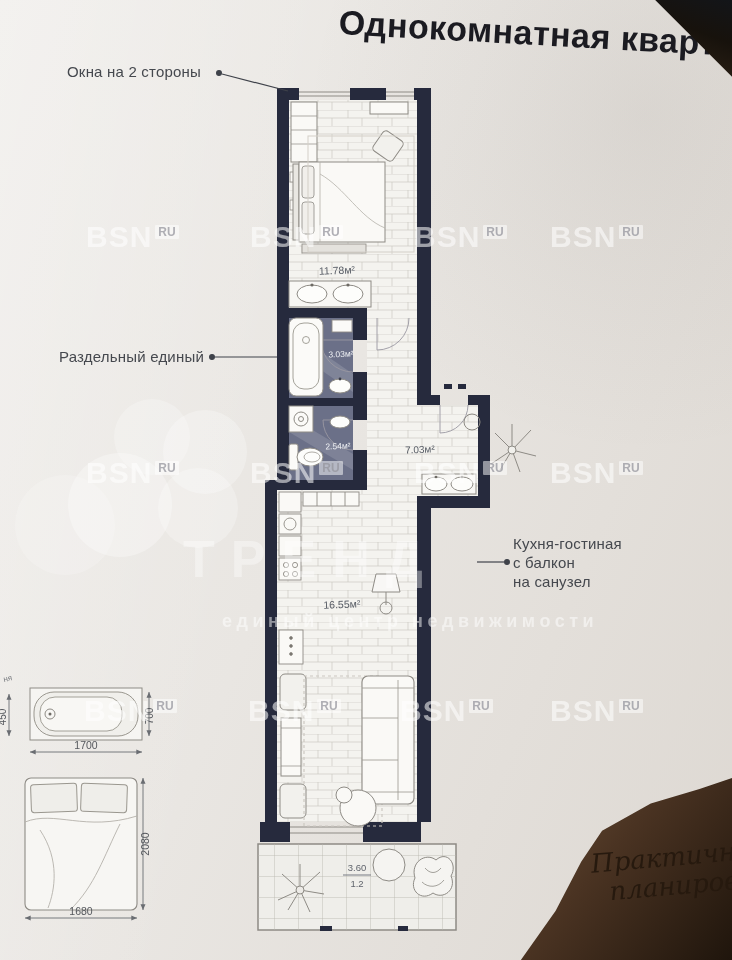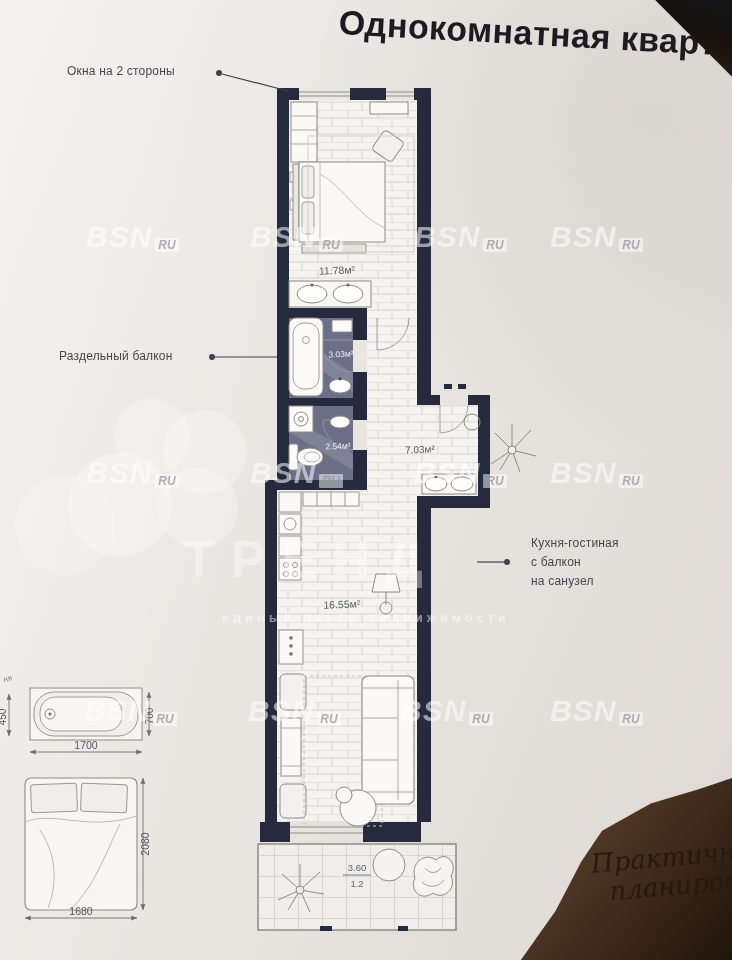--- a/index.html
+++ b/index.html
@@ -4,29 +4,29 @@
 <style>
   html,body{margin:0;padding:0;}
   body{width:732px;height:960px;position:relative;overflow:hidden;
        font-family:"Liberation Sans",sans-serif;
        background:linear-gradient(112deg,#f0eeeb 0%,#e9e6e2 45%,#ddd8d2 100%);}
   .sheen{position:absolute;inset:0;pointer-events:none;
        background:linear-gradient(100deg,rgba(255,255,255,.22),rgba(255,255,255,0) 38%),
                   radial-gradient(circle at 88% 12%,rgba(60,50,40,.07),rgba(0,0,0,0) 32%);}
   #title{position:absolute;left:340px;top:3px;font-size:34px;font-weight:700;color:#1b1b21;
        transform:rotate(3.2deg);transform-origin:left top;white-space:nowrap;letter-spacing:.5px;}
-  .callout{position:absolute;font-size:12px;color:#45484e;letter-spacing:.2px;line-height:19px;}
+  .callout{position:absolute;font-size:15px;color:#45484e;letter-spacing:.2px;line-height:19px;}
   #plan-svg,#furn-svg,#leader-svg{position:absolute;}
-  .wm{position:absolute;display:flex;align-items:flex-end;font-weight:700;font-size:30px;
-      color:rgba(255,255,255,.55);letter-spacing:1px;line-height:1;pointer-events:none;font-style:italic;}
+  .wm{position:absolute;display:flex;align-items:flex-start;font-weight:700;font-size:30px;
+      color:rgba(255,255,255,.55);letter-spacing:1px;line-height:1;pointer-events:none;}
   .wm .tld{font-size:12px;font-weight:700;background:rgba(255,255,255,.5);color:rgba(150,150,158,.75);
       padding:1px 3px;margin:3px 0 0 3px;border-radius:1px;letter-spacing:0;}
   #wm-big{position:absolute;left:183px;top:529px;font-size:52px;font-weight:700;letter-spacing:16px;
       color:rgba(255,255,255,.38);pointer-events:none;}
-  #wm-slogan{position:absolute;left:222px;top:611px;font-size:12px;font-weight:700;letter-spacing:4.5px;
+  #wm-slogan{position:absolute;left:222px;top:611px;font-size:18px;font-weight:700;letter-spacing:4.5px;
       color:rgba(255,255,255,.5);pointer-events:none;}
   .circle{position:absolute;border-radius:50%;background:rgba(255,255,255,.3);pointer-events:none;}
   #corner-tr{position:absolute;left:652px;top:0;width:80px;height:80px;
       clip-path:polygon(4% 0,100% 0,100% 96%);
       background:linear-gradient(200deg,#131519 0%,#17120c 40%,#332619 100%);
       filter:drop-shadow(-4px 6px 10px rgba(80,70,60,.4));}
   #corner-br{position:absolute;left:500px;top:778px;width:232px;height:182px;
       clip-path:polygon(100% 0%,100% 100%,9% 100%,24% 73%,35% 46%,44% 29%,65% 14%,86% 6%);
       background:linear-gradient(130deg,#6e5339 0%,#4a3322 45%,#1f150c 100%);
       filter:drop-shadow(-10px -6px 14px rgba(95,75,55,.45));}
@@ -42,22 +42,22 @@
 
 <div class="circle" style="left:114px;top:399px;width:76px;height:76px;opacity:.8"></div>
 <div class="circle" style="left:163px;top:410px;width:84px;height:84px;opacity:.9"></div>
 <div class="circle" style="left:68px;top:453px;width:104px;height:104px"></div>
 <div class="circle" style="left:158px;top:468px;width:80px;height:80px;opacity:.85"></div>
 <div class="circle" style="left:15px;top:475px;width:100px;height:100px;opacity:.6"></div>
 
 <div id="title">Однокомнатная квартира</div>
 
 <div class="callout" style="left:67px;top:62px">Окна на 2 стороны</div>
-<div class="callout" style="left:59px;top:347px">Раздельный балкон</div>
-<div class="callout" style="left:531px;top:534px">
+<div class="callout" style="left:59px;top:347px">Раздельный единый</div>
+<div class="callout" style="left:513px;top:534px">
   <div>Кухня-гостиная</div>
   <div>с балкон</div>
   <div>на санузел</div>
 </div>
 
 <svg id="plan-svg" style="left:250px;top:78px" width="300" height="862" viewBox="0 0 300 862">
   <defs>
     <pattern id="plank" width="30" height="16" patternUnits="userSpaceOnUse">
       <path d="M0 0H30 M0 8H30 M8 0V8 M22 8V16" stroke="#ccc8c1" stroke-width="0.7" fill="none"></path>
     </pattern>

